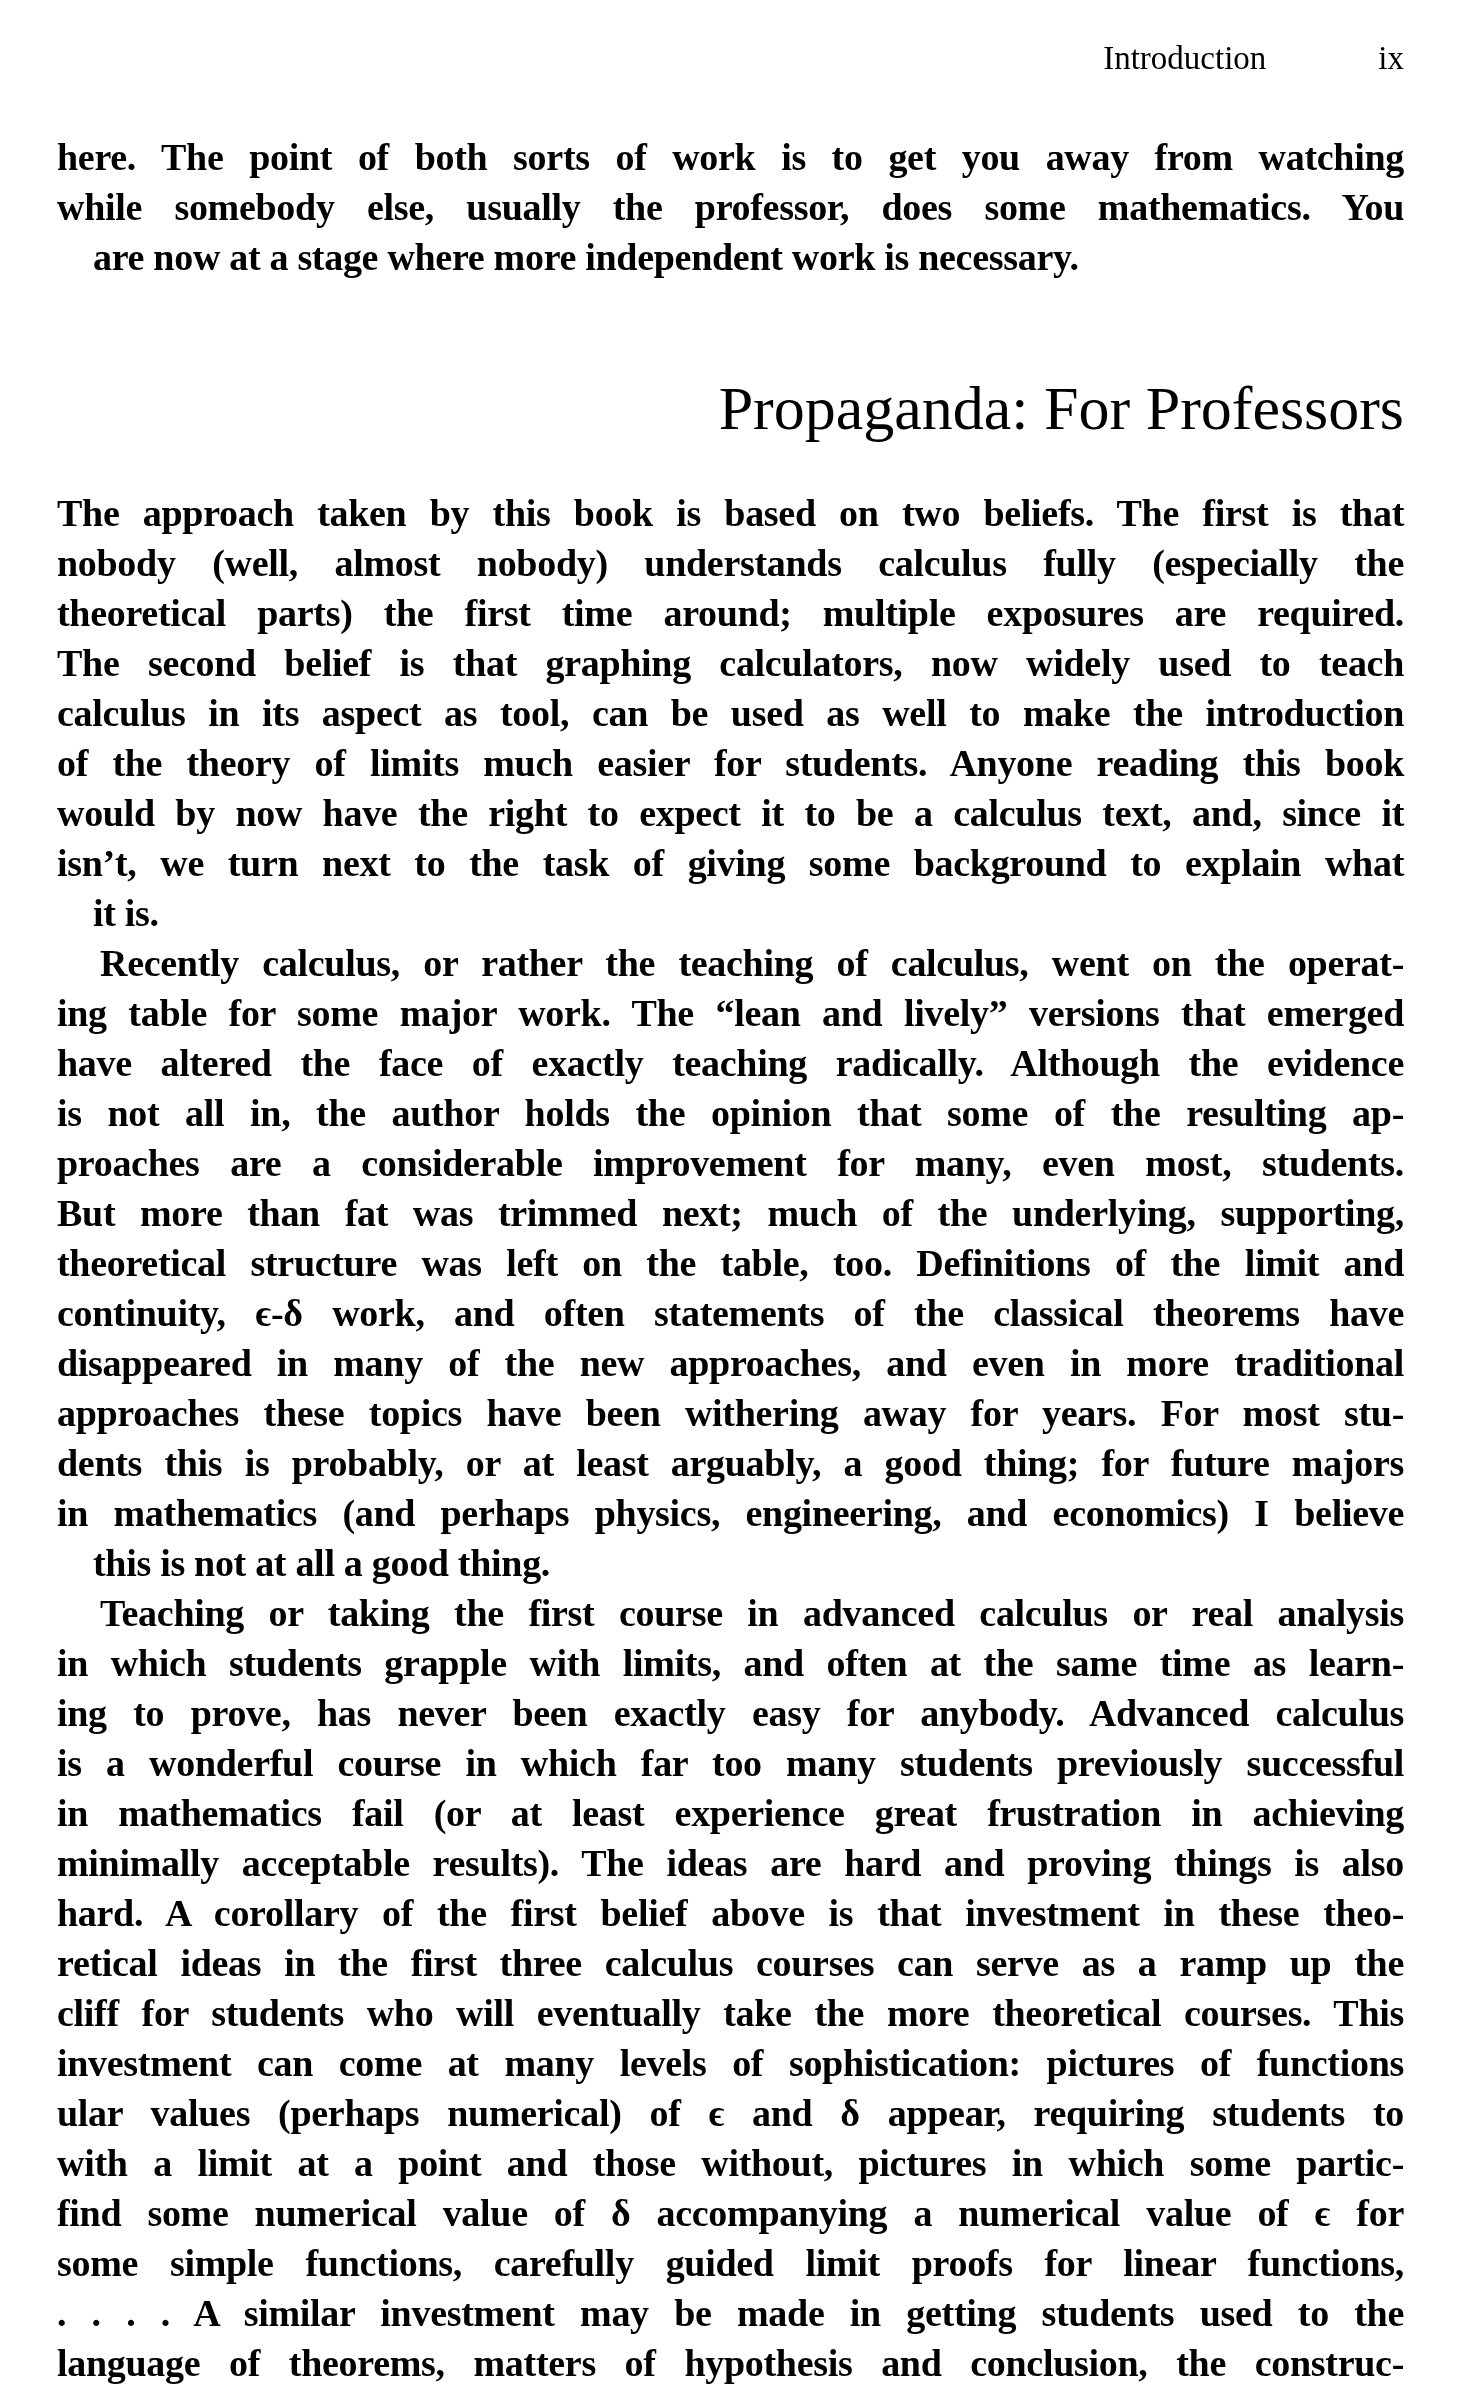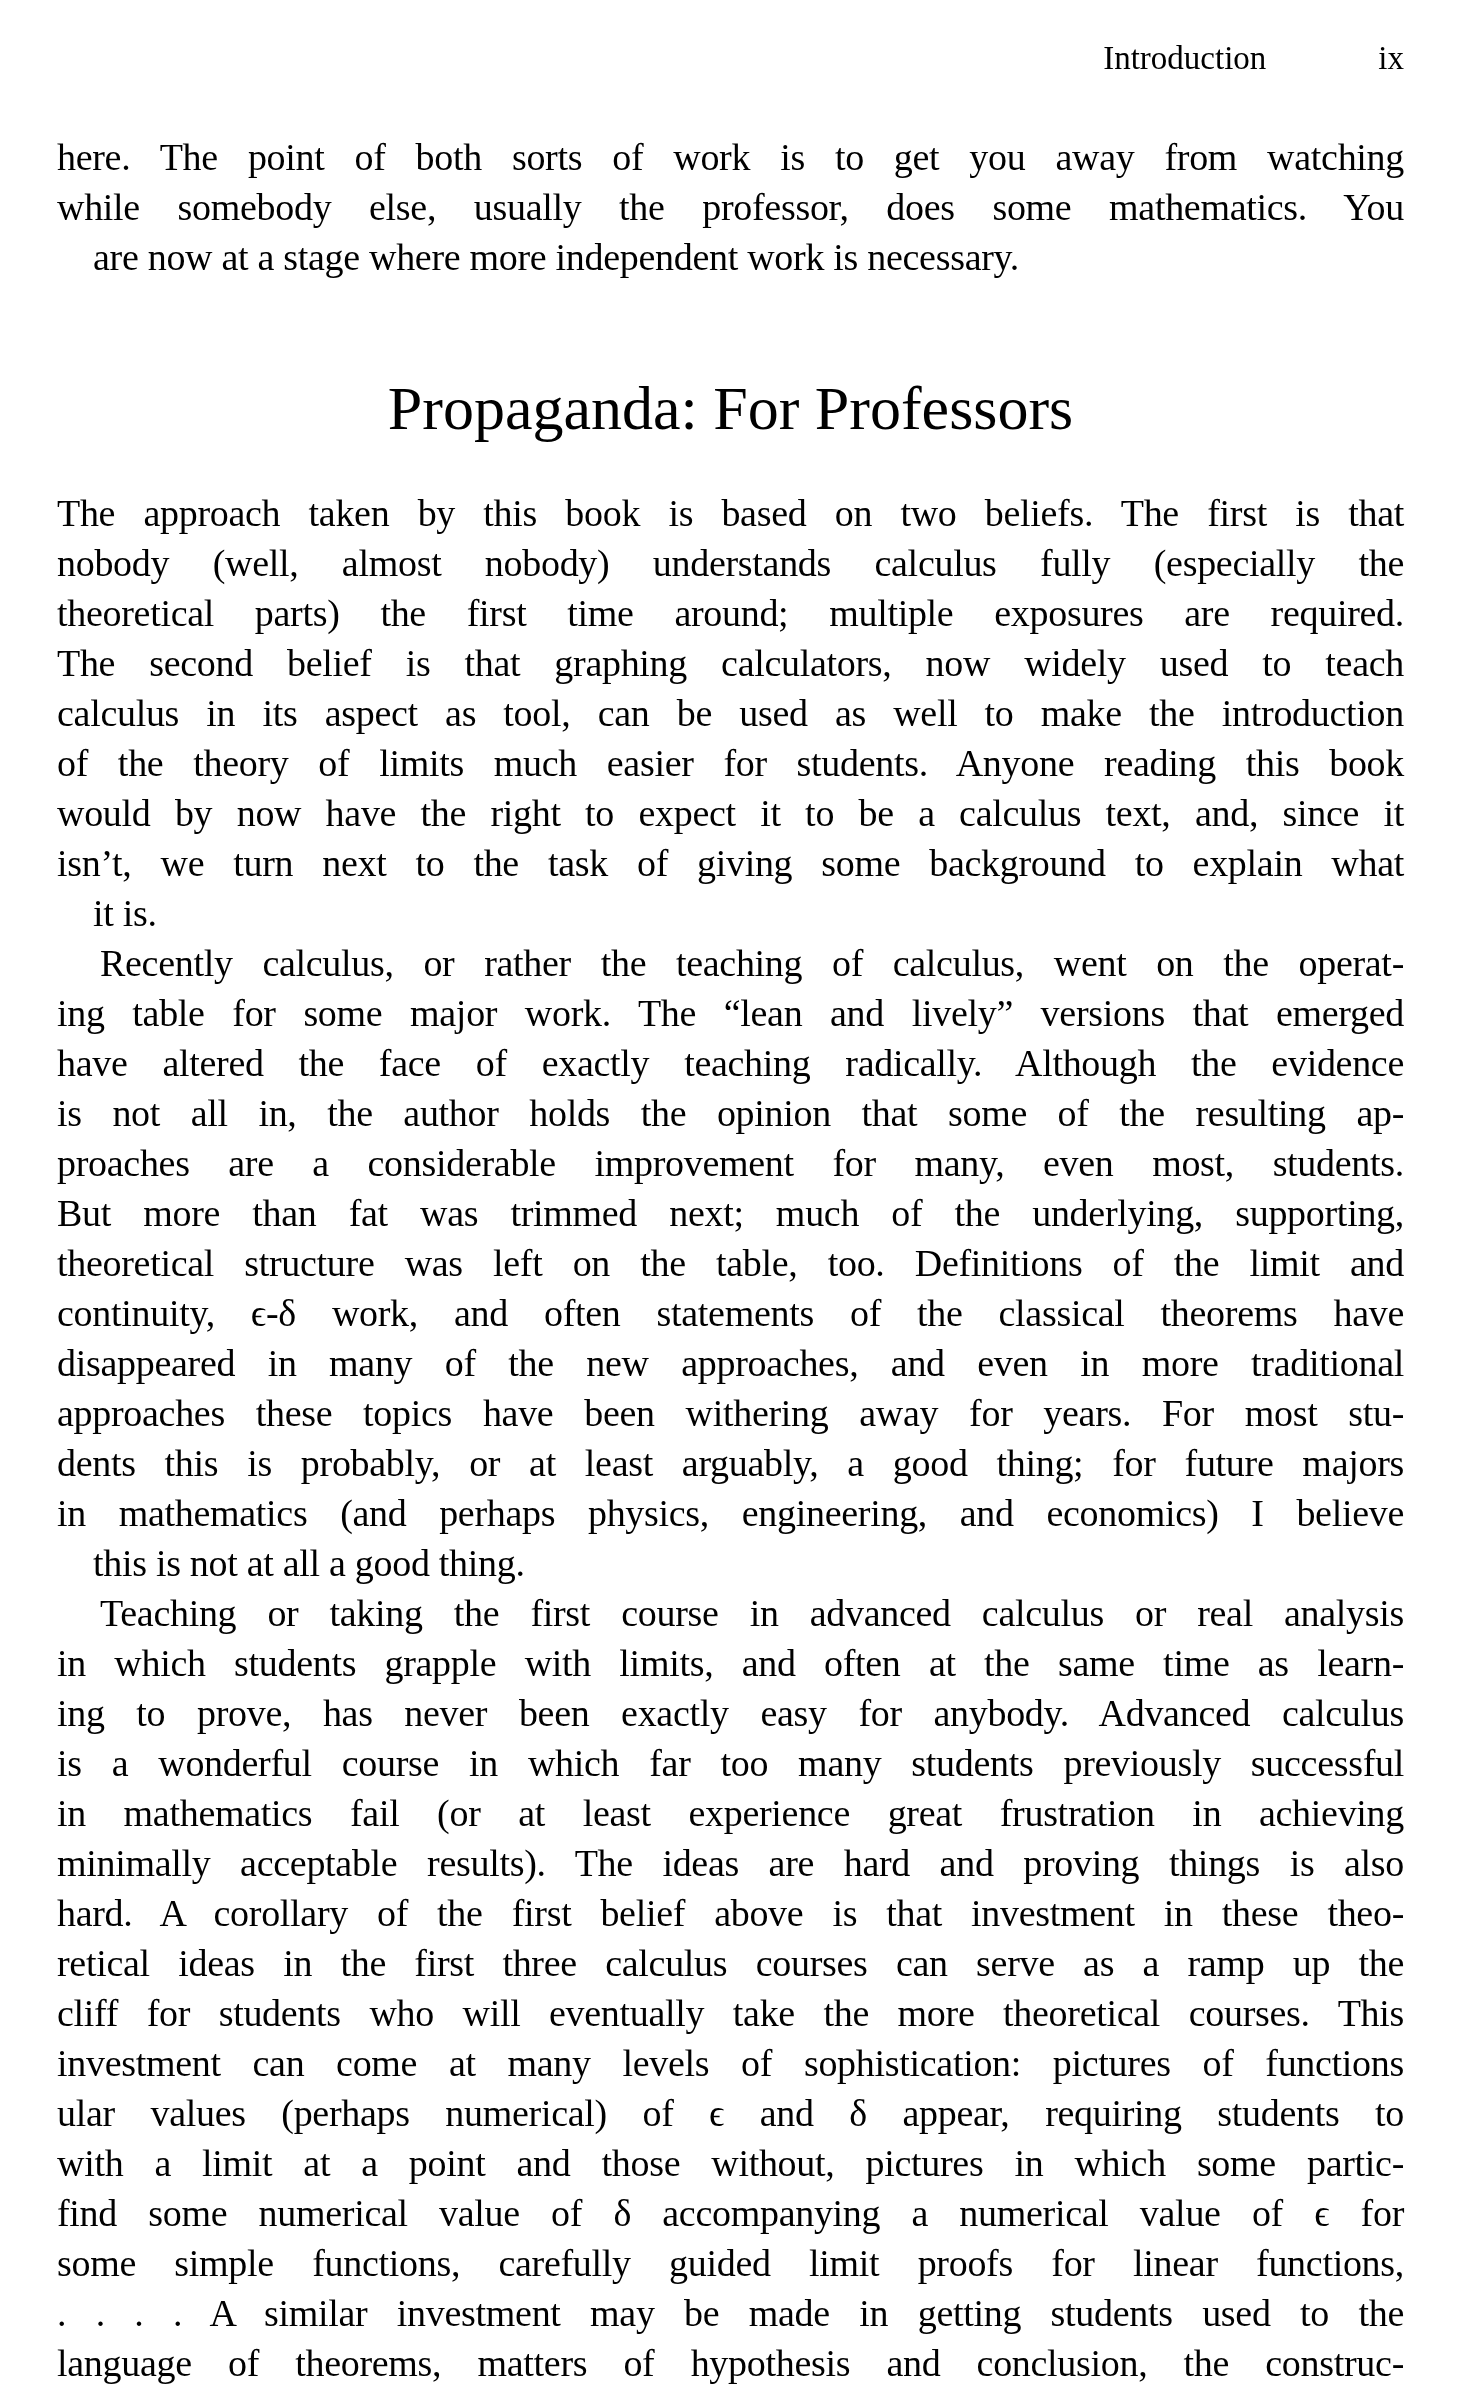--- a/index.html
+++ b/index.html
@@ -28,30 +28,31 @@
     position: absolute;
     left: 57px;
     right: 57px;
     top: 132px;
   }
   .section-heading {
     font-size: 62px;
     line-height: 70px;
     font-weight: normal;
     margin: 91px 0 45px 0;
-    text-align: center;
+    text-align: right;
   }
   .para { margin: 0; padding: 0; }
   .line {
     font-size: 38px;
     line-height: 50px;
     height: 50px;
     letter-spacing: -0.3px;
     text-align: justify;
     text-align-last: justify;
+    font-weight: bold;
   }
   .line.end { text-align-last: left; margin-left: 36px; }
   .line.indent { text-indent: 43px; }
 </style>
 </head>
 <body>
 
 <div class="page">
 
   <div class="running-head">

